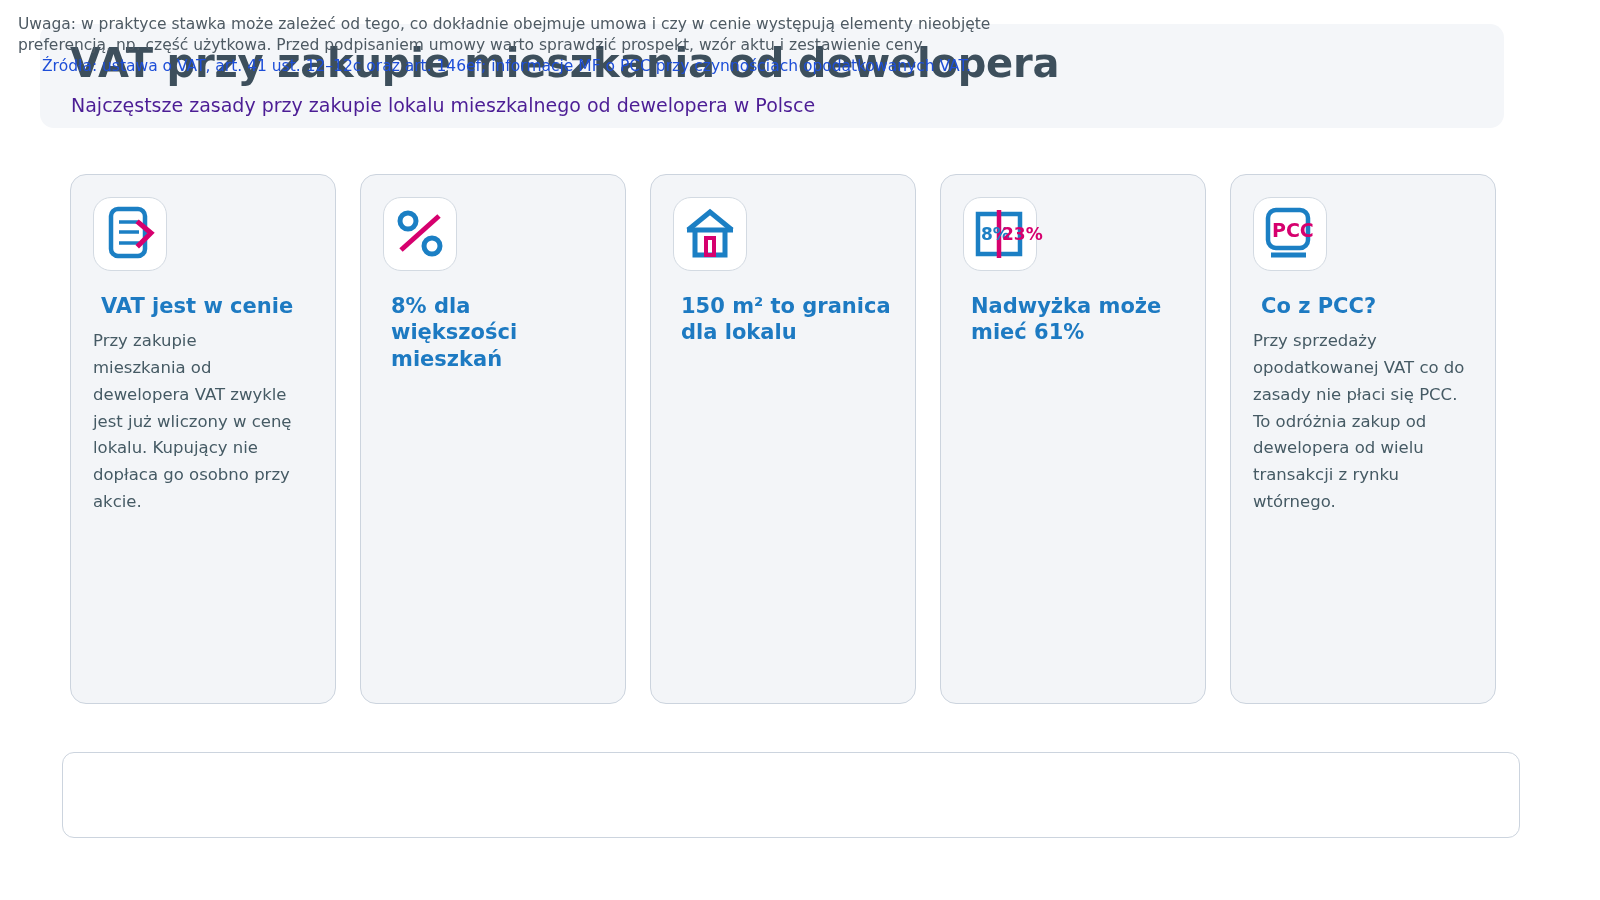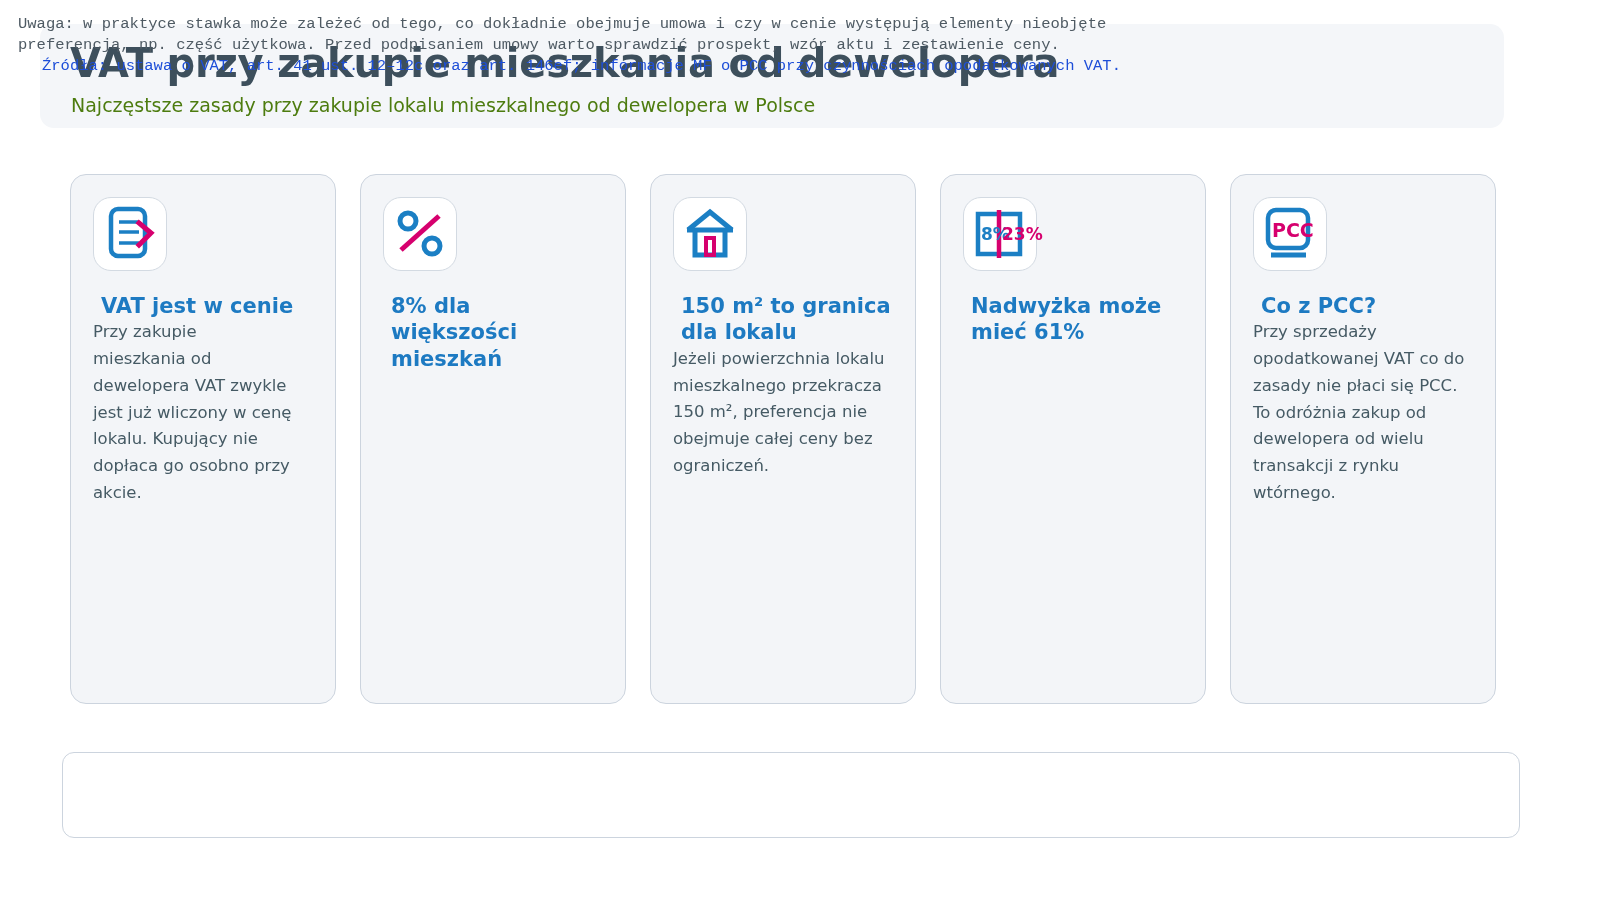--- a/index.html
+++ b/index.html
@@ -33,21 +33,21 @@
     font-weight: bold;
     color: #3d4f5c;
     letter-spacing: -0.2px;
     white-space: nowrap;
   }
   .header-subtitle {
     position: absolute;
     left: 31px;
     top: 70px;
     font-size: 19px;
-    color: #4d7c0f;
+    color: #4c1d95;
     white-space: nowrap;
   }
 
   
   .cards-row {
     position: absolute;
     left: 70px;
     top: 174px;
     width: 1460px;
     height: 530px;
@@ -81,20 +81,21 @@
   .card-heading {
     margin-top: 22px;
     font-size: 21px;
     font-weight: bold;
     color: #1d7ac2;
     line-height: 1.26;
     max-width: 215px;
     margin-left: 8px;
   }
   .card-body {
+    margin-top: 9px;
     font-size: 16.5px;
     color: #455a64;
     line-height: 1.62;
     max-width: 200px;
     word-wrap: break-word;
   }
   .card-body.wide { max-width: 214px; }
 
   
   .footer-note {
@@ -106,21 +107,20 @@
     background: #ffffff;
     border: 1px solid #ccd4de;
     border-radius: 12px;
     box-sizing: border-box;
   }
   .footer-lines {
     position: absolute;
     left: 18px;
     top: 14px;
     width: 1420px;
-    font-family: Liberation Mono, monospace;
   }
   .footer-line {
     font-size: 15.5px;
     color: #4e5a63;
     line-height: 1.36;
     white-space: nowrap;
   }
   .footer-line.source {
     color: #1d4ed8;
     margin-left: 24px;
@@ -164,21 +164,20 @@
   <div class="card">
     <div class="icon-tile">
       <svg width="72" height="72" viewBox="0 0 72 72">
         <polyline points="14,32 36,14 58,32" fill="none" stroke="#1b7fc4" stroke-width="5" stroke-linejoin="miter"></polyline>
         <line x1="13" y1="32" x2="59" y2="32" stroke="#1b7fc4" stroke-width="5"></line>
         <polyline points="21,32 21,57 51,57 51,32" fill="none" stroke="#1b7fc4" stroke-width="5"></polyline>
         <rect x="32" y="40" width="8" height="17" fill="none" stroke="#d6006e" stroke-width="4"></rect>
       </svg>
     </div>
     <div class="card-heading">150 m² to granica dla lokalu</div>
-    <div class="card-body wide">Jeżeli powierzchnia lokalu mieszkalnego przekracza 150 m², preferencja nie obejmuje całej ceny bez ograniczeń.</div>
   </div>
 
   <div class="card">
     <div class="icon-tile">
       <svg width="108" height="72" viewBox="0 0 108 72" style="position:absolute;left:0;top:0;">
         <rect x="14" y="16" width="42" height="40" fill="none" stroke="#1b7fc4" stroke-width="4.5"></rect>
         <line x1="35" y1="12" x2="35" y2="60" stroke="#d6006e" stroke-width="4.5"></line>
         <text x="17" y="42" font-family="DejaVu Sans, sans-serif" font-size="17" font-weight="bold" fill="#1b7fc4">8%</text>
         <text x="38" y="42" font-family="DejaVu Sans, sans-serif" font-size="17" font-weight="bold" fill="#d6006e">23%</text>
       </svg>

